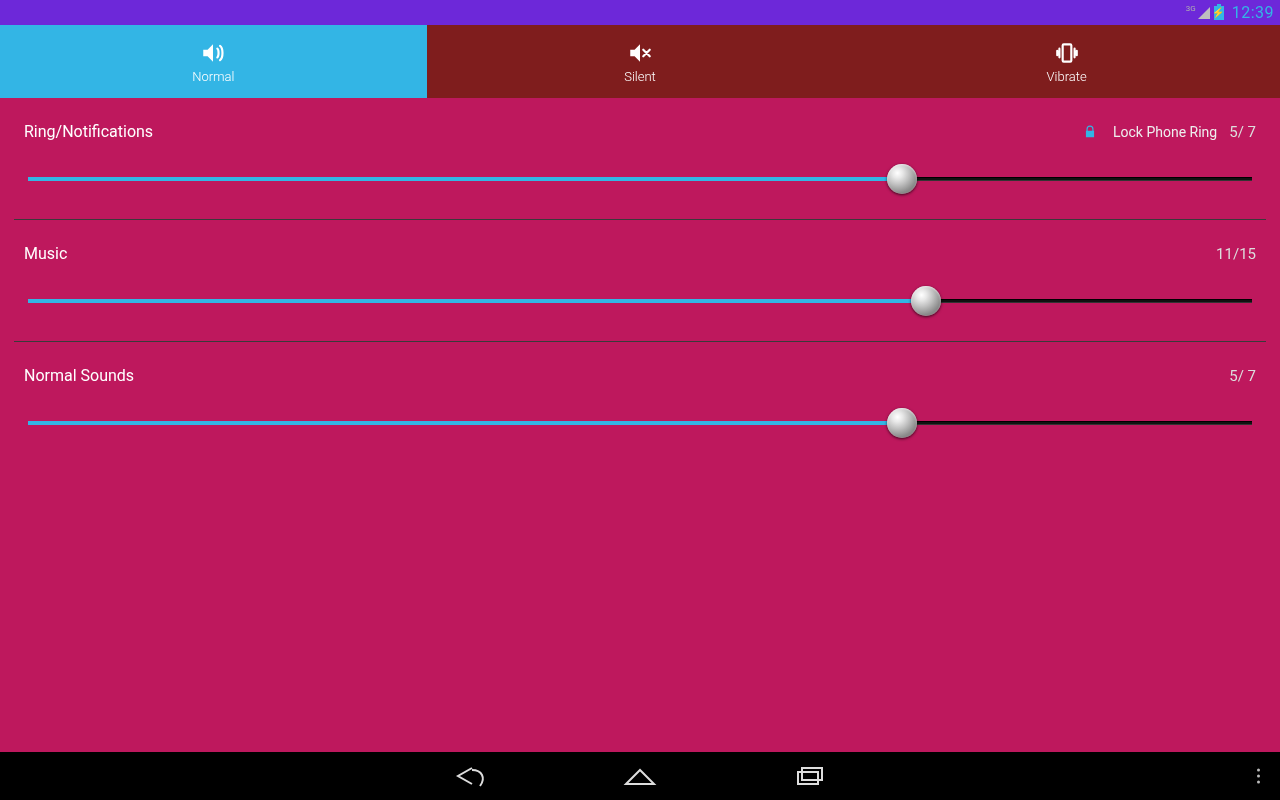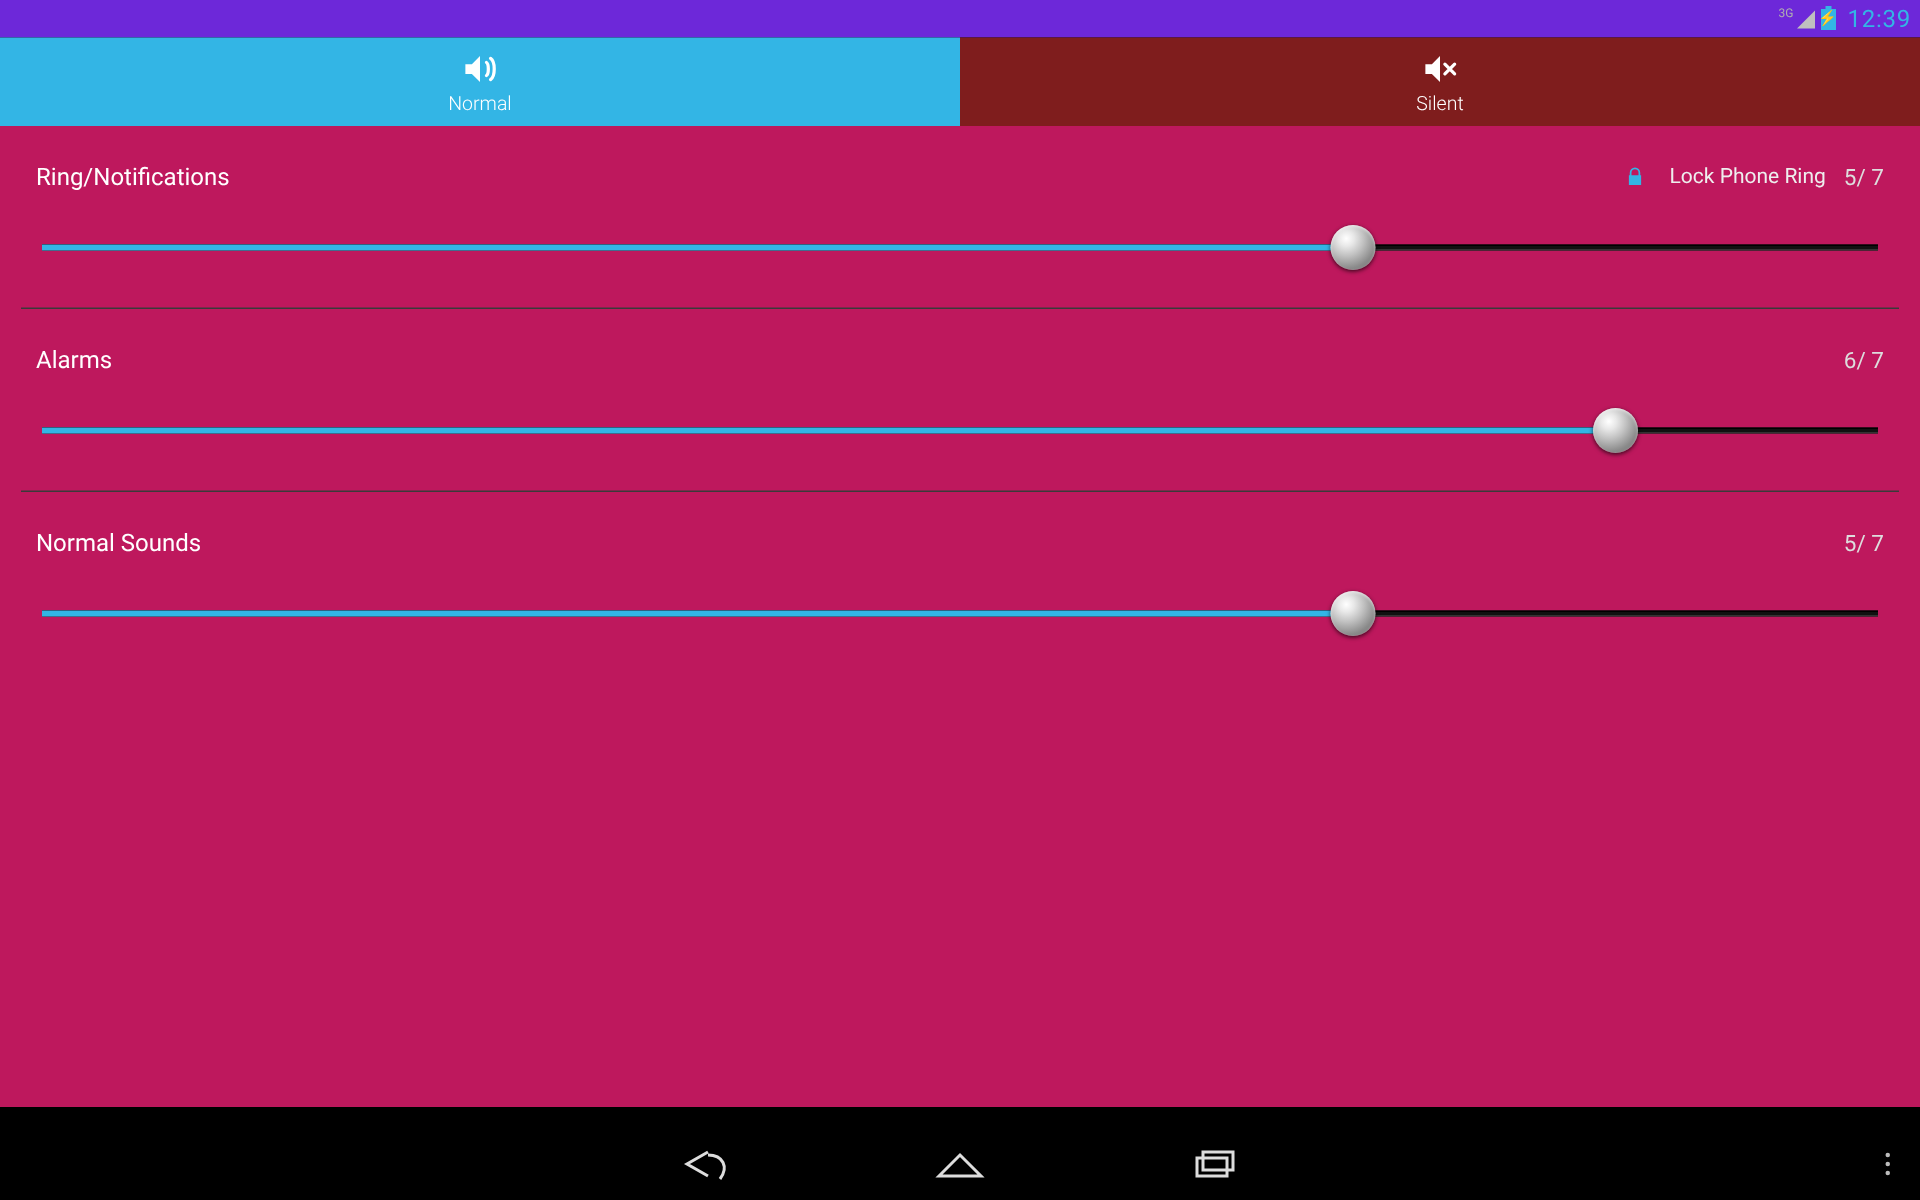--- a/index.html
+++ b/index.html
@@ -17,21 +17,21 @@
   .statusbar .battbox {
     width: 10px; height: 14px; background:#33b5e5; position:relative;
   }
   .statusbar .battbox:before {
     content:""; position:absolute; top:-2px; left:3px; width:4px; height:2px; background:#33b5e5;
   }
   .statusbar .bolt { position:absolute; inset:0; display:flex; align-items:center; justify-content:center; color:#fff; font-size:10px; line-height:1;}
   .statusbar .clock { color:#33b5e5; font-size:16px; margin-left:4px; letter-spacing:0.5px;}
 
   
-  .modetabs { height: 59px; display:flex; }
+  .modetabs { height: 73px; display:flex; }
   .modetab { flex:1; background:#7f1d1d; display:flex; flex-direction:column; align-items:center; justify-content:center; gap:3px; cursor:pointer; }
   .modetab.active { background:#33b5e5; }
   .modetab .tablabel { font-size:13px; font-weight:300; color:#fff; }
   .modeicon { width:34px; height:26px; display:flex; align-items:center; justify-content:center; }
   .modeicon svg { fill:#fff; }
 
   
   .content { padding:0 14px; background:#be185d; height:calc(800px - 25px - 73px - 48px); }
   .row { padding:24px 10px 30px 10px; border-bottom:1px solid #3a3a3a; }
   .row:last-child { border-bottom:none; }
@@ -85,20 +85,29 @@
   </div>
   <div class="modetab">
     <div class="modeicon">
       <svg viewBox="0 0 24 24" width="30" height="26">
           <path d="M3 9v6h4l5 5V4L7 9H3z"></path>
           <path d="M15 9l6 6M21 9l-6 6" stroke="#fff" stroke-width="2" stroke-linecap="round"></path>
         </svg>
     </div>
     <span class="tablabel">Silent</span>
   </div>
+  <div class="modetab">
+    <div class="modeicon">
+      <svg viewBox="0 0 24 24" width="30" height="26">
+          <rect x="8" y="4" width="8" height="16" rx="1" fill="none" stroke="#fff" stroke-width="2"></rect>
+          <path d="M5 8v8M3 10v4M19 8v8M21 10v4" stroke="#fff" stroke-width="2" stroke-linecap="round"></path>
+        </svg>
+    </div>
+    <span class="tablabel">Vibrate</span>
+  </div>
 </div>
 
 <div class="content">
 
   <div class="row">
     <div class="rowhead">
       <span class="rowtitle">Ring/Notifications</span>
       <div class="rowright">
         <span class="locklabel">
           <span class="lockicon">
@@ -111,34 +120,34 @@
         <span>5/ 7</span>
       </div>
     </div>
     <div class="slider">
       <div class="track"></div>
         <div class="fill" style="width: 71.4286%;"></div>
         <div class="thumb" style="left: 71.4286%;"></div>
     </div>
   </div>
 
-
   <div class="row">
     <div class="rowhead">
-      <span class="rowtitle">Alarms</span>
+      <span class="rowtitle">Music</span>
       <div class="rowright">
-          <span>6/ 7</span>
+          <span>11/15</span>
         </div>
     </div>
     <div class="slider">
       <div class="track"></div>
-        <div class="fill" style="width: 85.7143%;"></div>
-        <div class="thumb" style="left: 85.7143%;"></div>
+        <div class="fill" style="width: 73.3333%;"></div>
+        <div class="thumb" style="left: 73.3333%;"></div>
     </div>
   </div>
+
 
 
   <div class="row">
     <div class="rowhead">
       <span class="rowtitle">Normal Sounds</span>
       <div class="rowright">
           <span>5/ 7</span>
         </div>
     </div>
     <div class="slider">

